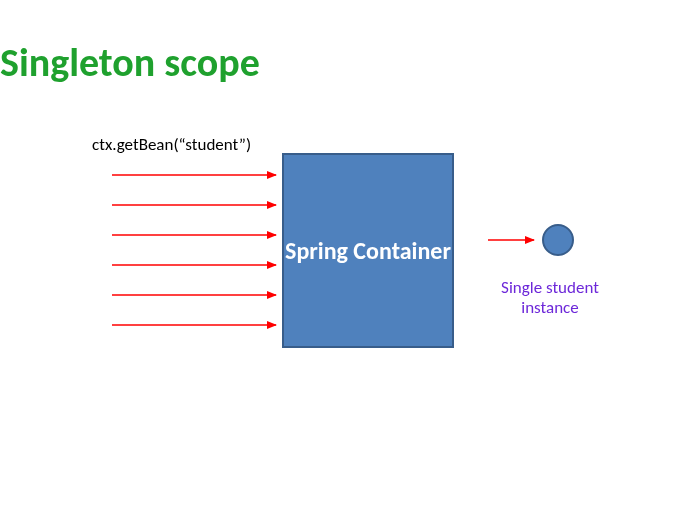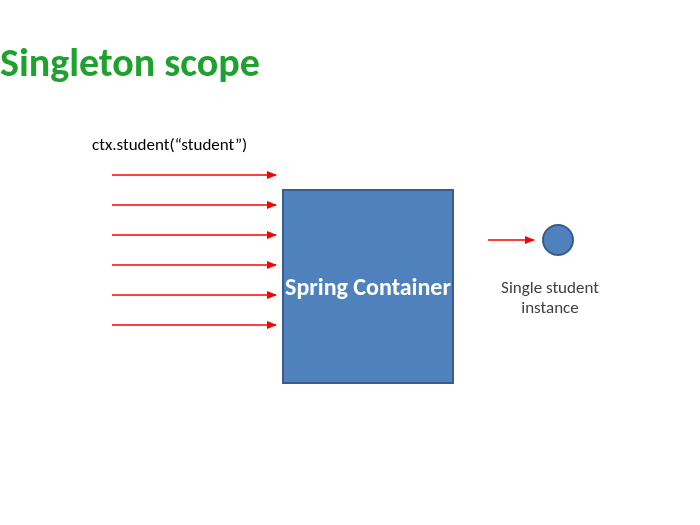--- a/index.html
+++ b/index.html
@@ -39,47 +39,46 @@
     border: 2px solid #385d8a;
     box-sizing: border-box;
     display: flex;
     align-items: center;
     justify-content: center;
     text-align: center;
     color: #fff;
     font-size: 24px;
     font-weight: bold;
     line-height: 1.25;
-    margin-top: 36px;
   }
   .instance-label {
     position: absolute;
     top: 278px;
     left: 485px;
     width: 130px;
     font-size: 17px;
-    color: #404040;
+    color: #6d28d9;
     text-align: center;
     line-height: 1.2;
   }
   svg.overlay {
     position: absolute;
     top: 0;
     left: 0;
     width: 700px;
     height: 525px;
     pointer-events: none;
   }
 </style>
 </head>
 <body>
 
 <div class="title">Singleton scope</div>
 
-<div class="caller-label">ctx.student(“student”)</div>
+<div class="caller-label">ctx.getBean(“student”)</div>
 
 <div class="container-box">
   <span>Spring Container</span>
 </div>
 
 <div class="instance-label">Single student instance</div>
 
 <svg class="overlay">
   <defs>
     <marker id="arrowhead" markerWidth="10" markerHeight="8" refX="9" refY="4" orient="auto" markerUnits="userSpaceOnUse">

